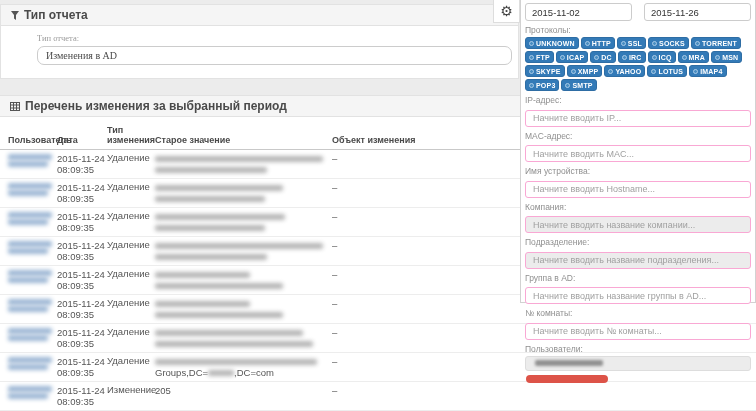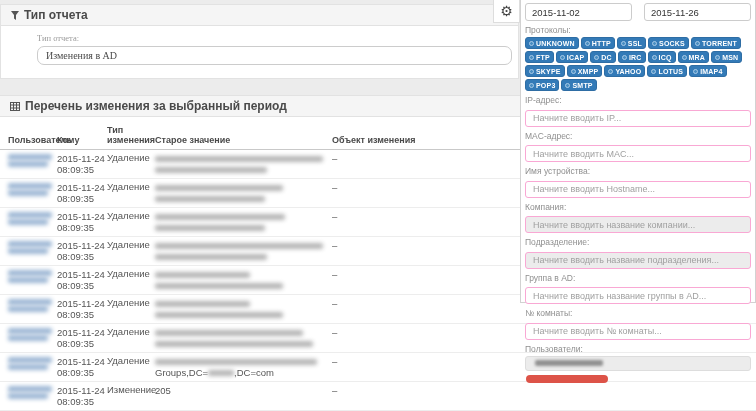--- a/index.html
+++ b/index.html
@@ -133,21 +133,21 @@
         <rect x="0.5" y="0.5" width="9" height="8" fill="none" stroke="#555"></rect>
         <line x1="0" y1="3" x2="10" y2="3" stroke="#555"></line>
         <line x1="0" y1="6" x2="10" y2="6" stroke="#555"></line>
         <line x1="3.5" y1="0" x2="3.5" y2="9" stroke="#555"></line>
         <line x1="6.5" y1="0" x2="6.5" y2="9" stroke="#555"></line>
       </svg>
       <span>Перечень изменения за выбранный период</span>
     </div>
     <div class="grid-row thead" id="thead">
         <div class="th">Пользователь</div>
-        <div class="th">Кому</div>
+        <div class="th">Дата</div>
         <div class="th">Тип изменения</div>
         <div class="th">Старое значение</div>
         <div class="th">Объект изменения</div>
         <div class="th"></div>
       </div>
     <div id="tbody">
         <div class="grid-row trow">
           <div class="cell">
             <span class="user-link">
               <span class="blur blue" style="width: 44px; display: block;"></span>

